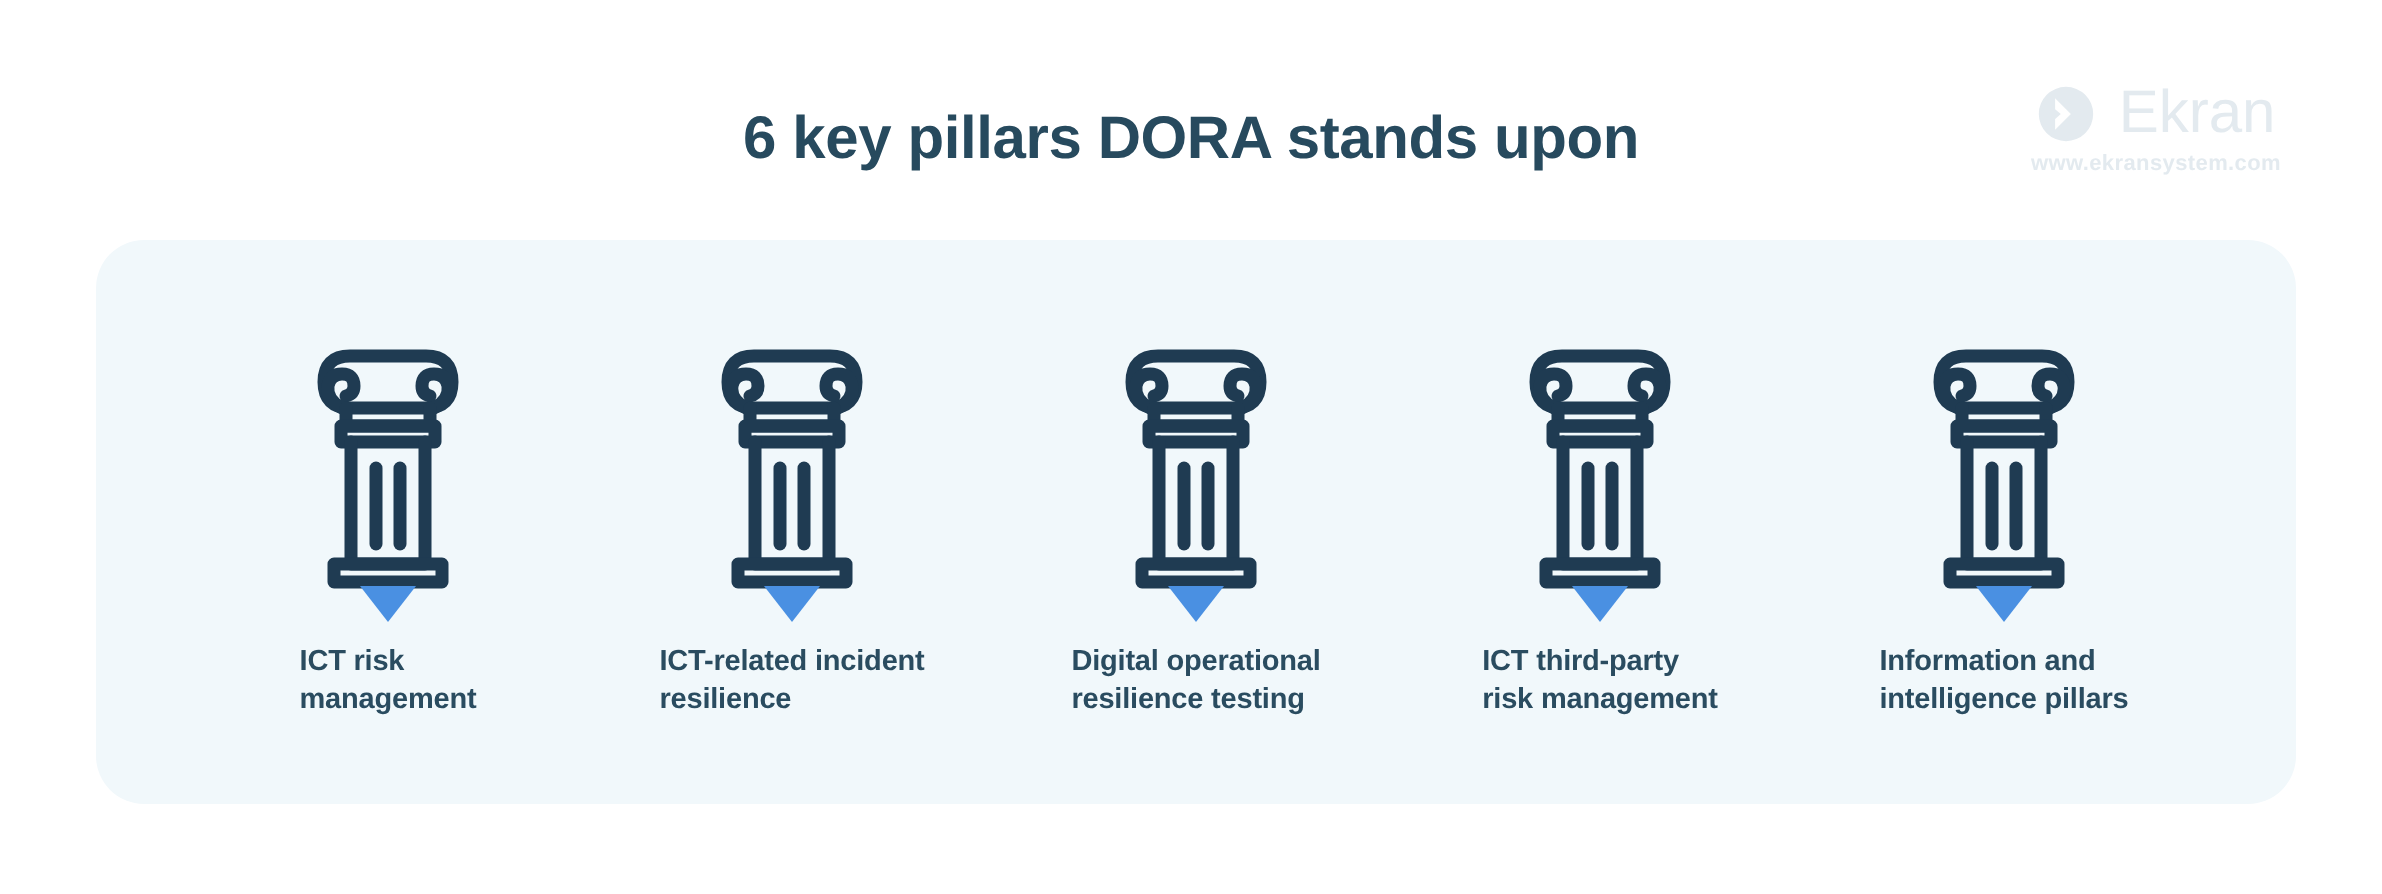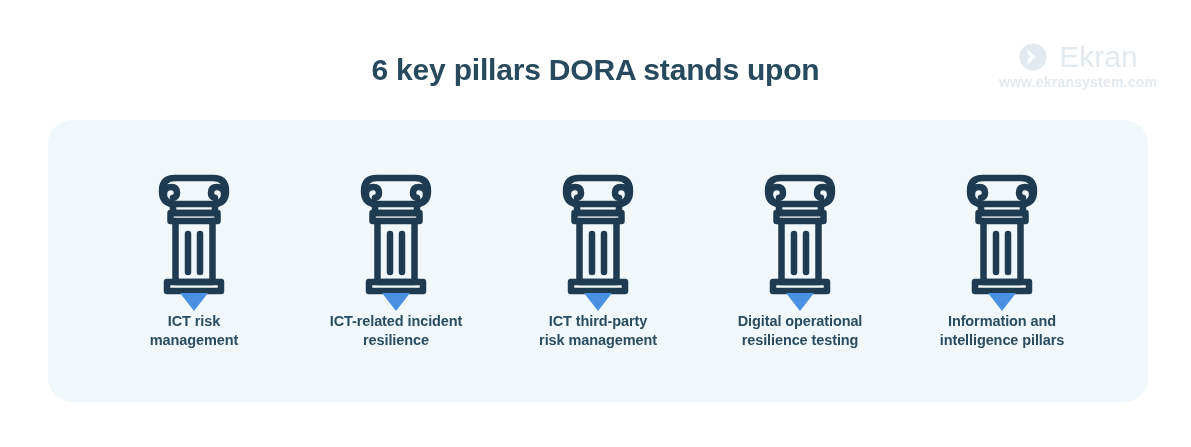--- a/index.html
+++ b/index.html
@@ -39,21 +39,21 @@
   }
   #brand-logo .logo-word {
     font-size: 30px;
     line-height: 30px;
     color: #e3eaef;
     letter-spacing: 0px;
     font-weight: 400;
   }
   #brand-logo .logo-url {
     margin-top: 4px;
-    font-size: 14px;
+    font-size: 11px;
     line-height: 12px;
     font-weight: 700;
     color: #e3eaef;
     letter-spacing: 0.2px;
     white-space: nowrap;
   }
 
   
   #page-title {
     position: absolute;
@@ -98,22 +98,21 @@
     display: flex;
     flex-direction: column;
     align-items: center;
   }
   .pillar-icon {
     width: 104px;
     height: 148px;
     display: block;
   }
   .pillar-label {
-    margin-top: 0;
-    text-align: center;
+    margin-top: 10px;
     font-size: 14.5px;
     line-height: 19px;
     font-weight: 700;
     color: #2a4c60;
     letter-spacing: -0.1px;
     white-space: pre-line;
   }
 </style>
 </head>
 <body>
@@ -180,56 +179,56 @@
           <path d="M75 40 Q83 36 82 29 Q81 23 75 23 Q69 23 69 29 Q69 33 73 34"></path>
           <path d="M31 40 L31 49 L73 49 L73 40"></path>
           <path d="M28.5 49 L75.5 49 L75.5 57 L28.5 57 Z"></path>
           <path d="M33.5 57 L33.5 118 L70.5 118 L70.5 57"></path>
           <path d="M46 70 L46 108"></path>
           <path d="M58 70 L58 108"></path>
           <path d="M25 118 L79 118 L79 127 L25 127 Z"></path>
         </g>
         <path d="M38 129 L66 129 L52 147 Z" fill="#4a90e2"></path>
       </svg>
+      <div class="pillar-label">Digital operational
+resilience testing</div>
+    </div>
+
+    <div class="pillar-item">
+      <svg class="pillar-icon" viewBox="0 0 104 148" aria-hidden="true">
+        <g fill="none" stroke="#1f3b52" stroke-width="6.5" stroke-linecap="round" stroke-linejoin="round">
+          <path d="M20 27 Q20 14 33 14 L71 14 Q84 14 84 27 Q84 40 71 40 L33 40 Q20 40 20 27 Z"></path>
+          <path d="M29 40 Q21 36 22 29 Q23 23 29 23 Q35 23 35 29 Q35 33 31 34"></path>
+          <path d="M75 40 Q83 36 82 29 Q81 23 75 23 Q69 23 69 29 Q69 33 73 34"></path>
+          <path d="M31 40 L31 49 L73 49 L73 40"></path>
+          <path d="M28.5 49 L75.5 49 L75.5 57 L28.5 57 Z"></path>
+          <path d="M33.5 57 L33.5 118 L70.5 118 L70.5 57"></path>
+          <path d="M46 70 L46 108"></path>
+          <path d="M58 70 L58 108"></path>
+          <path d="M25 118 L79 118 L79 127 L25 127 Z"></path>
+        </g>
+        <path d="M38 129 L66 129 L52 147 Z" fill="#4a90e2"></path>
+      </svg>
       <div class="pillar-label">ICT third-party
 risk management</div>
     </div>
 
     <div class="pillar-item">
       <svg class="pillar-icon" viewBox="0 0 104 148" aria-hidden="true">
         <g fill="none" stroke="#1f3b52" stroke-width="6.5" stroke-linecap="round" stroke-linejoin="round">
           <path d="M20 27 Q20 14 33 14 L71 14 Q84 14 84 27 Q84 40 71 40 L33 40 Q20 40 20 27 Z"></path>
           <path d="M29 40 Q21 36 22 29 Q23 23 29 23 Q35 23 35 29 Q35 33 31 34"></path>
           <path d="M75 40 Q83 36 82 29 Q81 23 75 23 Q69 23 69 29 Q69 33 73 34"></path>
           <path d="M31 40 L31 49 L73 49 L73 40"></path>
           <path d="M28.5 49 L75.5 49 L75.5 57 L28.5 57 Z"></path>
           <path d="M33.5 57 L33.5 118 L70.5 118 L70.5 57"></path>
           <path d="M46 70 L46 108"></path>
           <path d="M58 70 L58 108"></path>
           <path d="M25 118 L79 118 L79 127 L25 127 Z"></path>
         </g>
         <path d="M38 129 L66 129 L52 147 Z" fill="#4a90e2"></path>
       </svg>
-      <div class="pillar-label">Digital operational
-resilience testing</div>
-    </div>
-
-    <div class="pillar-item">
-      <svg class="pillar-icon" viewBox="0 0 104 148" aria-hidden="true">
-        <g fill="none" stroke="#1f3b52" stroke-width="6.5" stroke-linecap="round" stroke-linejoin="round">
-          <path d="M20 27 Q20 14 33 14 L71 14 Q84 14 84 27 Q84 40 71 40 L33 40 Q20 40 20 27 Z"></path>
-          <path d="M29 40 Q21 36 22 29 Q23 23 29 23 Q35 23 35 29 Q35 33 31 34"></path>
-          <path d="M75 40 Q83 36 82 29 Q81 23 75 23 Q69 23 69 29 Q69 33 73 34"></path>
-          <path d="M31 40 L31 49 L73 49 L73 40"></path>
-          <path d="M28.5 49 L75.5 49 L75.5 57 L28.5 57 Z"></path>
-          <path d="M33.5 57 L33.5 118 L70.5 118 L70.5 57"></path>
-          <path d="M46 70 L46 108"></path>
-          <path d="M58 70 L58 108"></path>
-          <path d="M25 118 L79 118 L79 127 L25 127 Z"></path>
-        </g>
-        <path d="M38 129 L66 129 L52 147 Z" fill="#4a90e2"></path>
-      </svg>
       <div class="pillar-label">Information and
 intelligence pillars</div>
     </div>
 
   </div>
 </div>
 
 </body></html>

